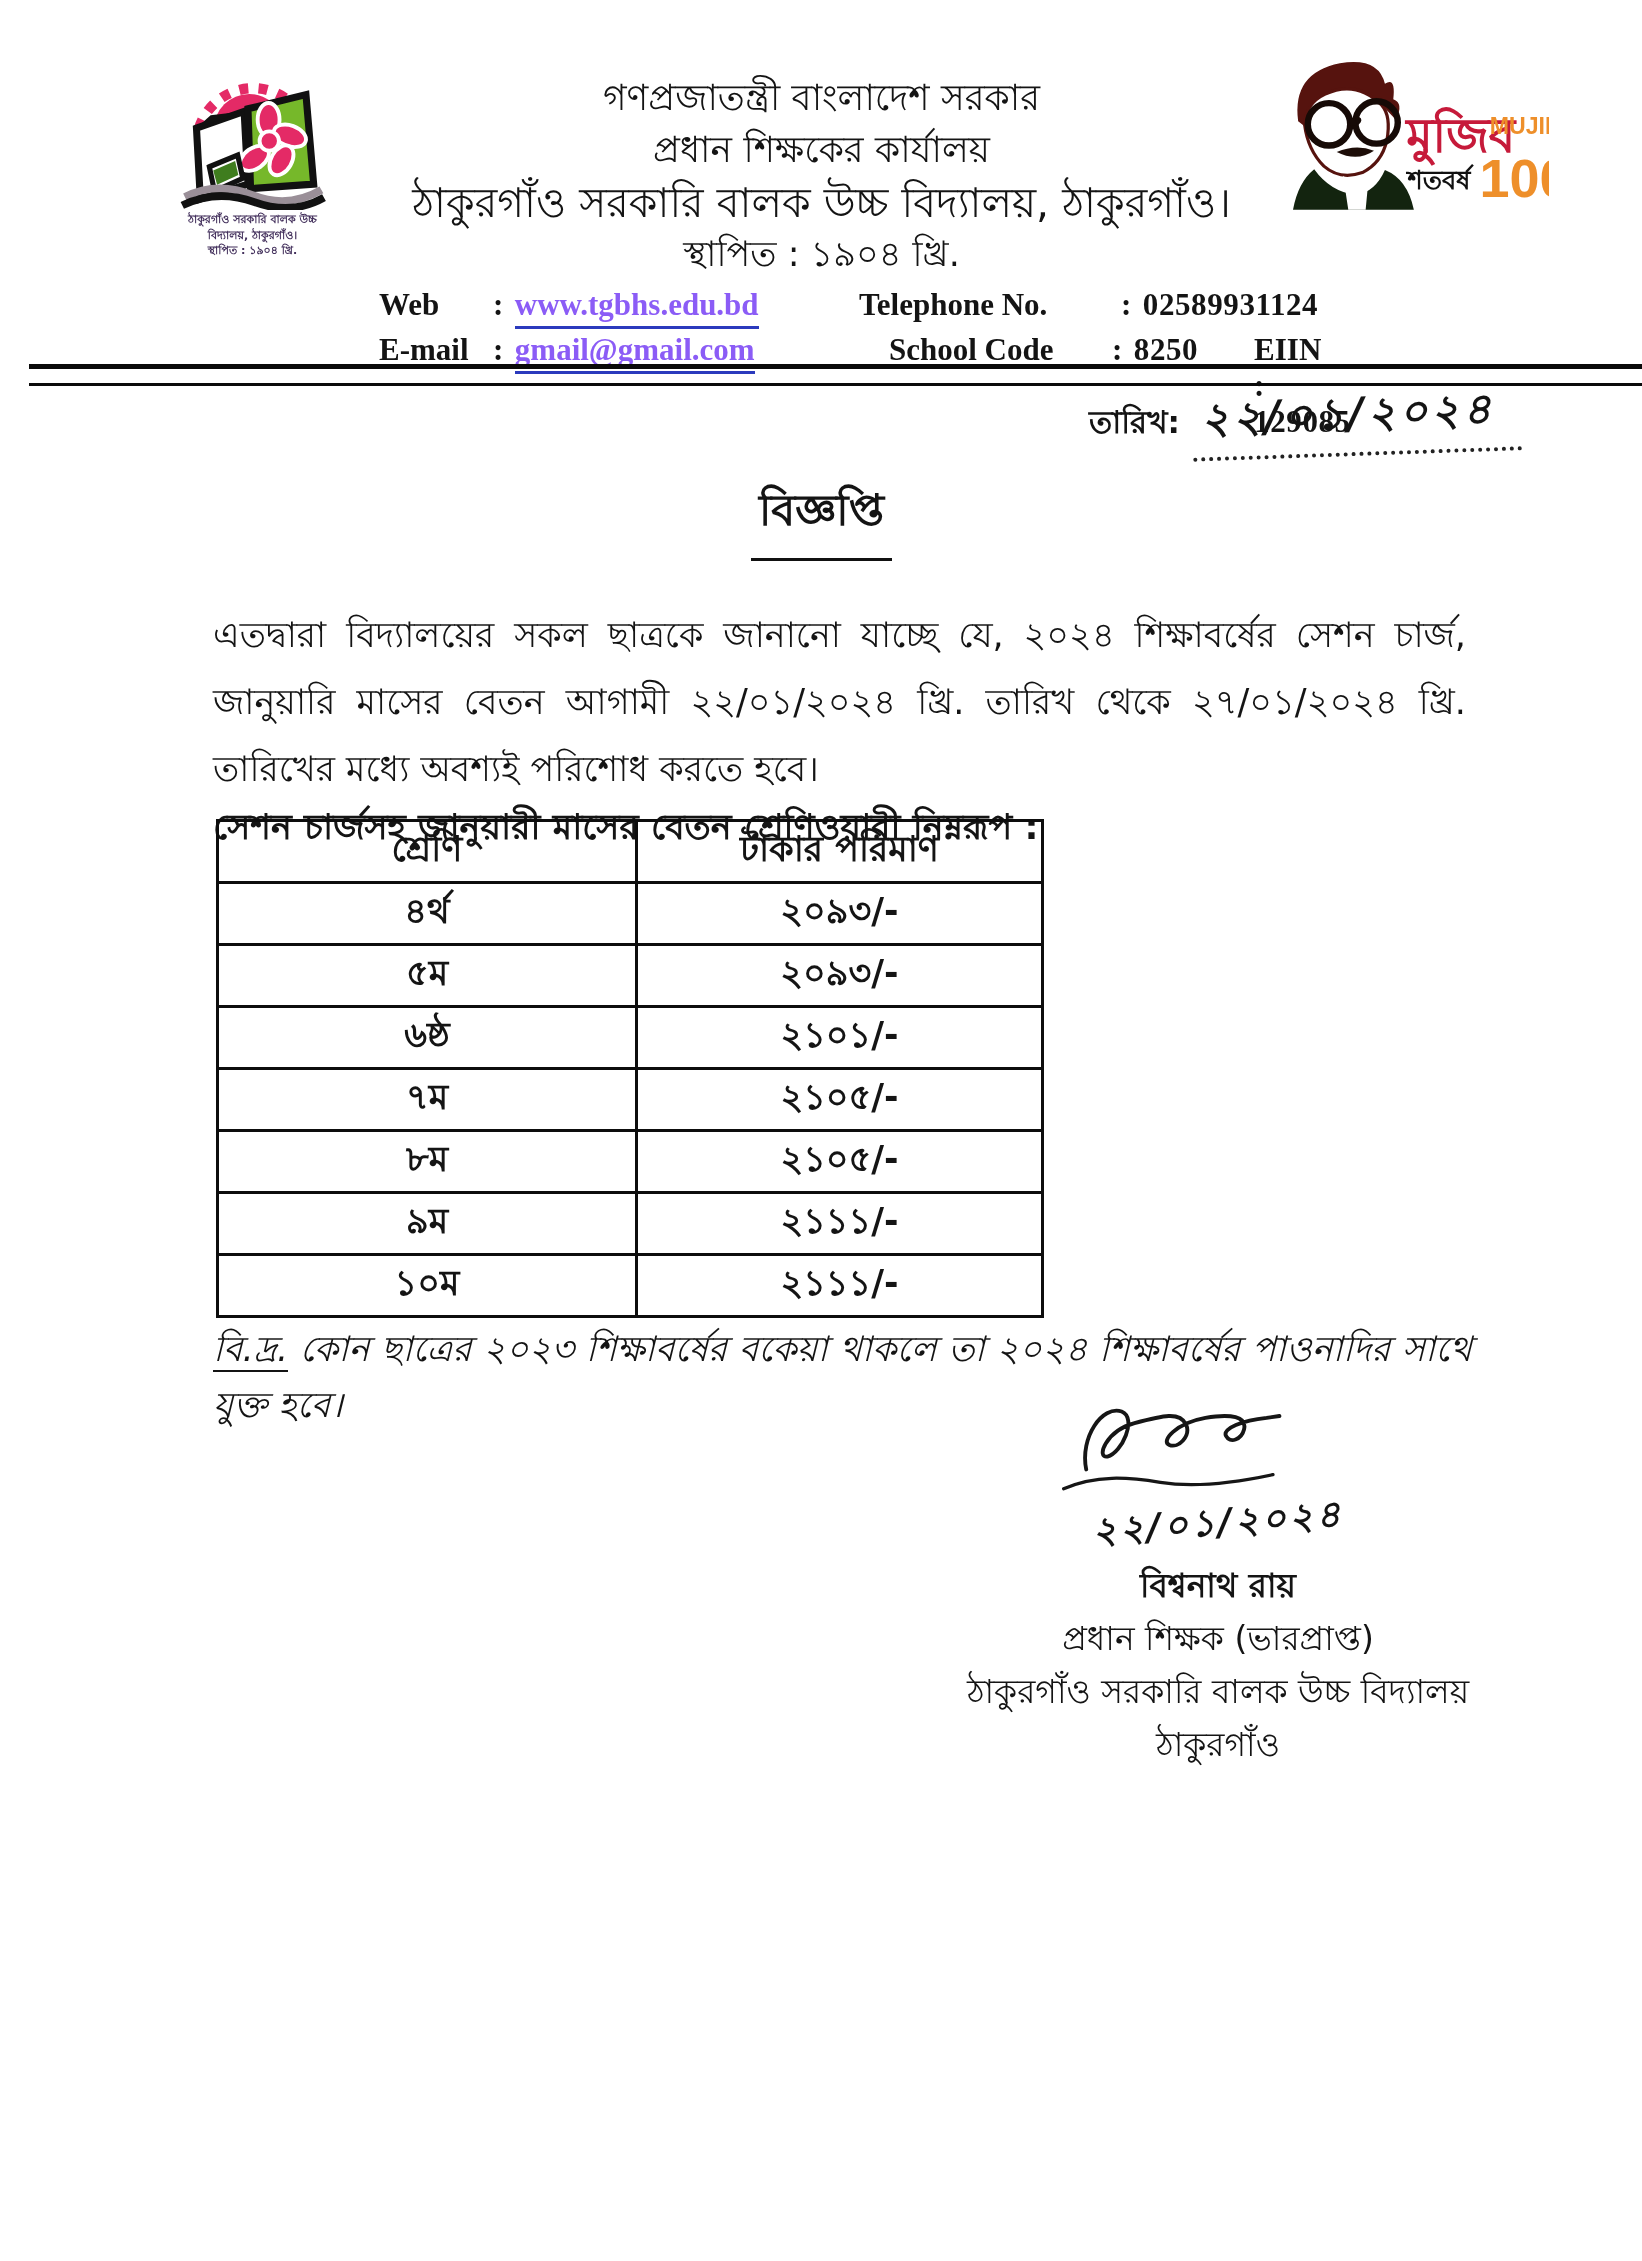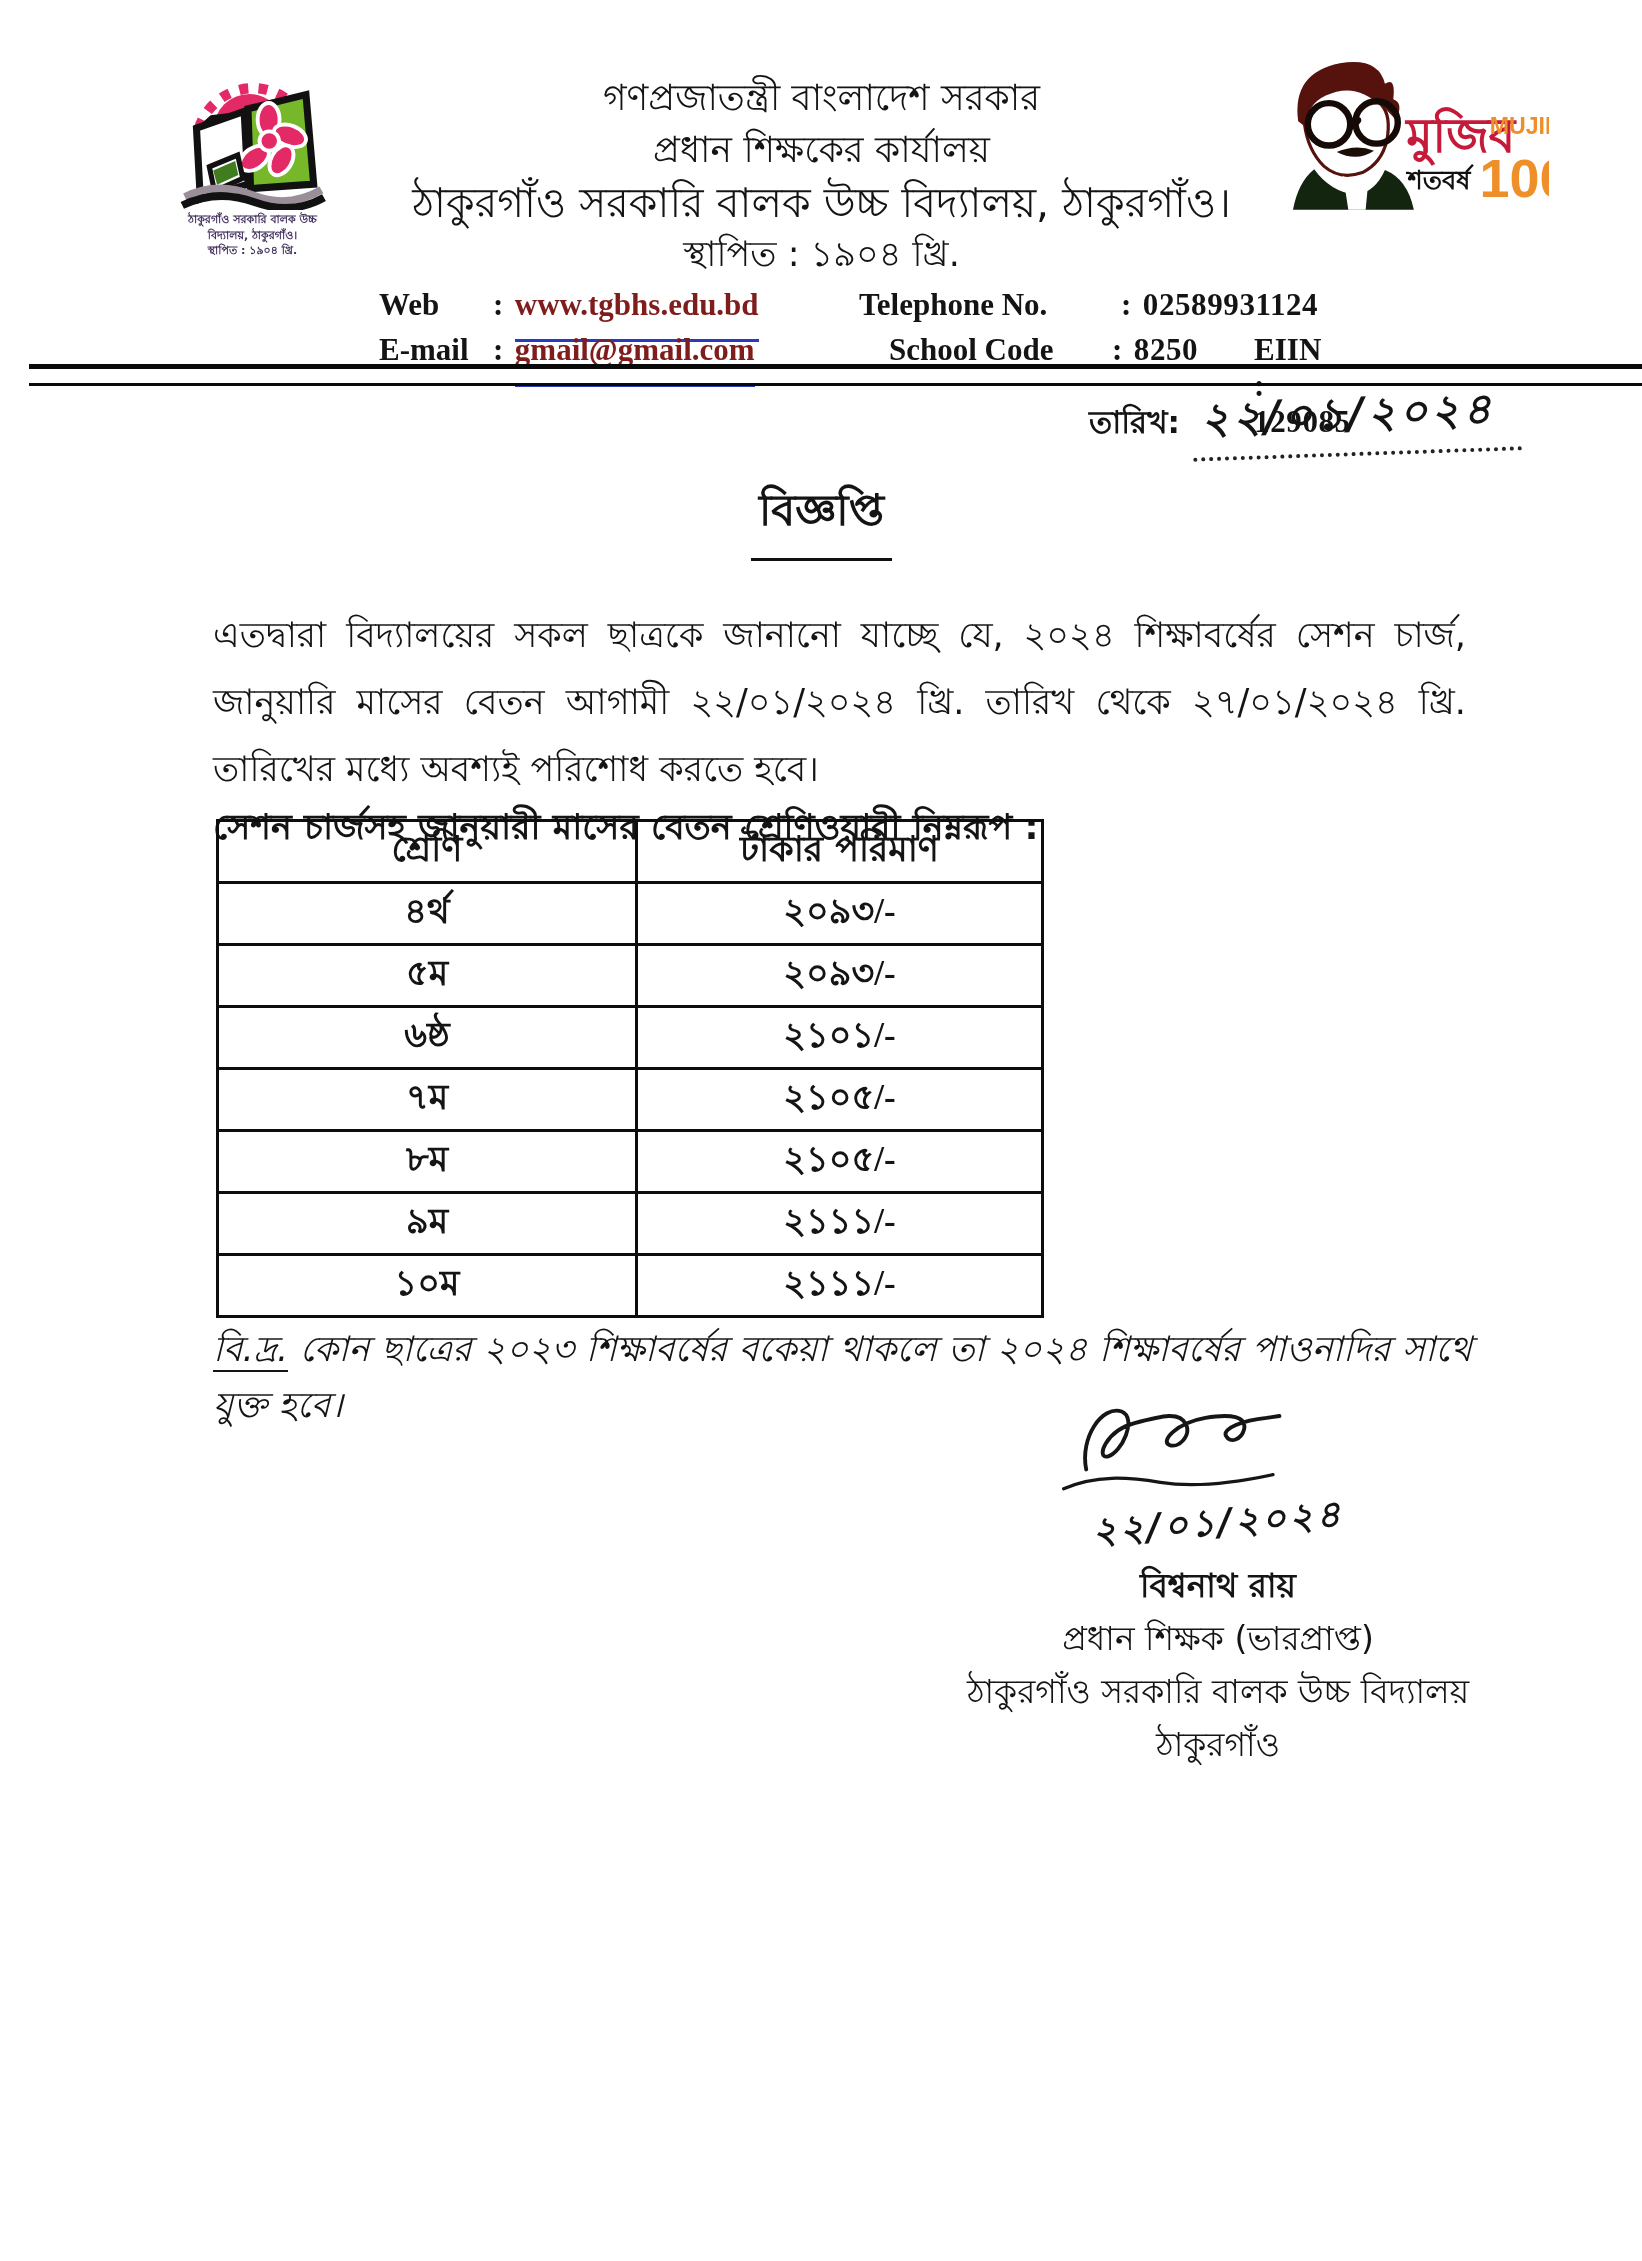--- a/index.html
+++ b/index.html
@@ -19,21 +19,21 @@
   .mujib-logo{position:absolute;left:1253px;top:44px;width:296px;}
 
   
   .contact-left{position:absolute;left:370px;top:287px;}
   .contact-right{position:absolute;left:850px;top:287px;}
   .c-row{display:flex;align-items:baseline;height:45px;
          font-family:"Liberation Serif", serif;font-weight:bold;font-size:31px;}
   .c-label{display:inline-block;margin-left:9px;}
   .contact-left .c-label{width:110px;}
   .c-sep{display:inline-block;margin:0 11.6px 0 3.9px;}
-  .link{color:#7f1d1d;border-bottom:3.9px solid #2b3abd;padding-bottom:16px;text-decoration:none;}
+  .link{color:#8b5cf6;border-bottom:3.9px solid #2b3abd;padding-bottom:3px;text-decoration:none;}
   .contact-right .c-label{width:258px;}
   .c-label.indent{margin-left:39px;width:219px;}
   .c-val{letter-spacing:0.6px;}
   .eiin-group{margin-left:52px;display:flex;align-items:baseline;flex-direction:column;}
 
   .double-rule{position:absolute;left:29px;top:364px;width:1614px;height:13.5px;
                border-top:5.2px solid #0a0a0a;border-bottom:3.9px solid #0a0a0a;}
 
   
   .date-line{position:absolute;left:1089px;top:381px;display:flex;align-items:flex-end;}
@@ -48,21 +48,21 @@
   .body-par{position:absolute;left:213px;top:567px;width:1253px;font-size:35px;
             line-height:67px;text-align:justify;}
   .table-intro{position:absolute;left:213px;top:765px;width:1253px;font-size:35px;font-weight:600;}
 
   
   .fee-table{position:absolute;left:216px;top:819px;border-collapse:collapse;}
   .fee-table td,.fee-table th{border:3.2px solid #0d0d0d;text-align:center;vertical-align:middle;
             font-size:35px;font-weight:bold;padding:0;}
   .fee-table th{width:416px;height:59px;}
   .fee-table th.amount-col{width:403px;}
-  .fee-table td{height:49px;font-family:Liberation Serif, serif;}
+  .fee-table td{height:49px;}
 
   
   .note-par{position:absolute;left:213px;top:1286px;width:1259px;font-size:35px;
             line-height:56px;text-align:justify;font-style:italic;}
   .note-prefix{border-bottom:2.6px solid #141414;padding-bottom:1.3px;}
 
   
   .sig-block{position:absolute;left:883px;top:1392px;width:670px;text-align:center;}
   .sig-scribble{display:block;margin:0 auto -6.4px 142px;}
   .sig-date{font-size:37px;font-style:italic;font-weight:bold;transform:rotate(-4deg);

